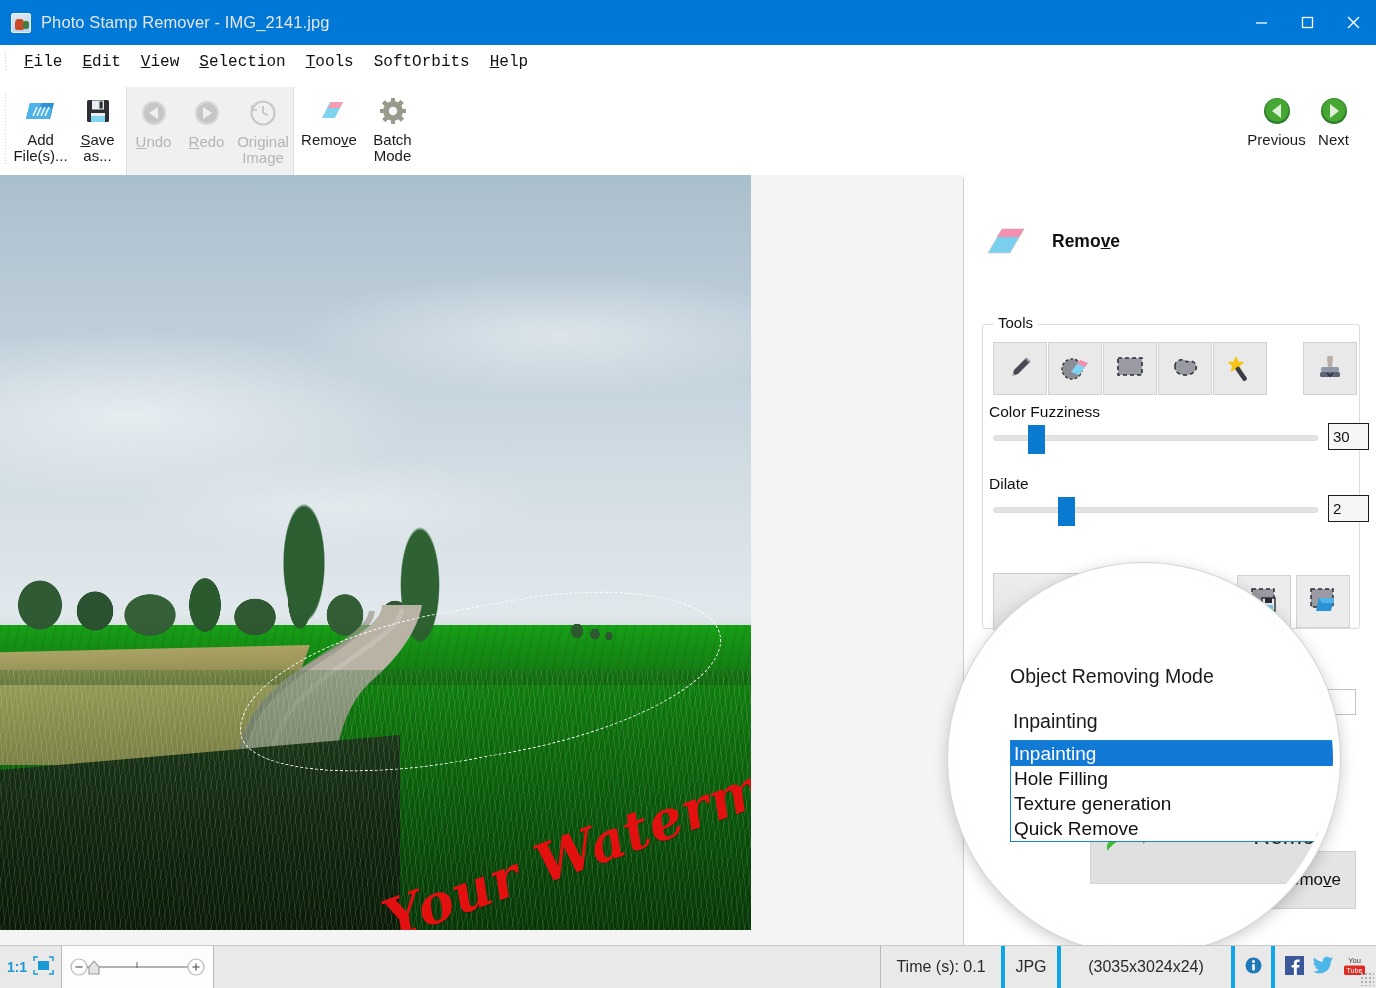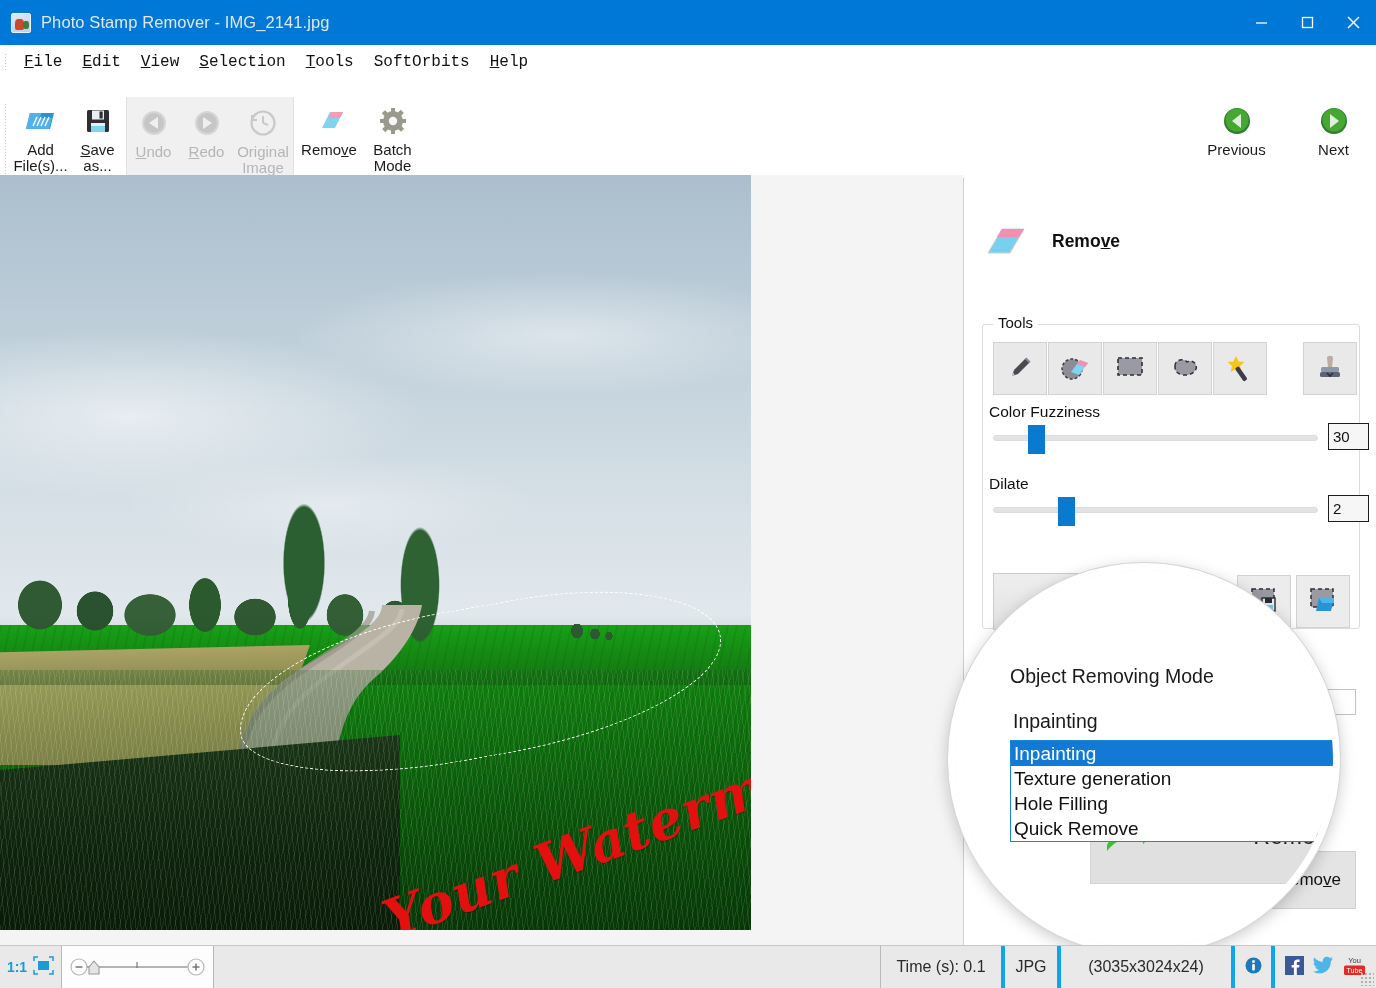--- a/index.html
+++ b/index.html
@@ -47,21 +47,21 @@
     background-image:radial-gradient(#c7c7c7 40%, transparent 41%);
     background-size:3px 3px; }
   .menu-item {
     font-size:16px; color:#111; padding:2px 10px; cursor:default;
     font-family:Liberation Mono, monospace; white-space:nowrap;
   }
   .menu-item u { text-decoration:underline; }
 
   
   .ribbon {
-    position:absolute; left:0; top:97px; width:1376px; height:96px;
+    position:absolute; left:0; top:87px; width:1376px; height:96px;
     background:#ffffff; display:flex; align-items:flex-start;
   }
   .rib-grip{ width:4px; height:72px; margin:6px 4px 0 4px;
     background-image:radial-gradient(#cfcfcf 40%, transparent 41%);
     background-size:3px 3px; }
   .rib-btn {
     width:57px; min-height:90px; display:flex; flex-direction:column;
     align-items:center; padding-top:7px; cursor:default;
   }
   .rib-btn .ico { height:34px; display:flex; align-items:center; justify-content:center; }
@@ -73,21 +73,21 @@
   .rib-group {
     background:#f0f0f0; display:flex; align-items:flex-start;
     border-left:1px solid #e0e0e0; border-right:1px solid #e0e0e0;
     height:88px; padding-top:2px;
   }
   .rib-group .rib-btn{ width:53px; min-height:84px; }
   .rib-group .rib-btn.wide{ width:60px; }
   .rib-sep{ width:1px; height:76px; margin:6px 6px 0 6px;
     background-image:radial-gradient(#cfcfcf 40%, transparent 41%);
     background-size:3px 3px; }
-  .ribbon-right{ margin-left:auto; display:flex; align-items:flex-start; padding-right:14px;gap:40px;}
+  .ribbon-right{ margin-left:auto; display:flex; align-items:flex-start; padding-right:14px;}
   .overflow-arrow{ position:absolute; left:432px; top:156px; color:#777; font-size:12px; }
 
   
   .canvas-area{
     position:absolute; left:0; top:175px; width:963px; height:770px;
     background:#f4f4f4; overflow:hidden;
   }
   .photo{
     position:absolute; left:0; top:0; width:751px; height:755px; overflow:hidden;
     background:#8fa6b4;
@@ -648,22 +648,22 @@
         <span class="mag-green">
           <svg width="56" height="44" viewBox="0 0 56 44">
             <path d="M4 28 C11 14, 25 8, 40 8 L40 1 L54 14 L40 27 L40 19 C26 19, 13 22, 4 34 Z" fill="#3fbf35"></path>
           </svg>
         </span>
         <span>Remo<u>v</u>e</span>
       </div>
 
       <div class="mag-list">
         <div class="mag-opt sel">Inpainting</div>
+        <div class="mag-opt">Hole Filling</div>
         <div class="mag-opt">Texture generation</div>
-        <div class="mag-opt">Hole Filling</div>
         <div class="mag-opt">Quick Remove</div>
       </div>
     </div>
   </div>
 
   <div class="statusbar">
     <div class="sb-cell sb-zoomfit">
       <span class="sb-one">1:1</span>
       <span>
         <svg width="21" height="19" viewBox="0 0 21 19">

